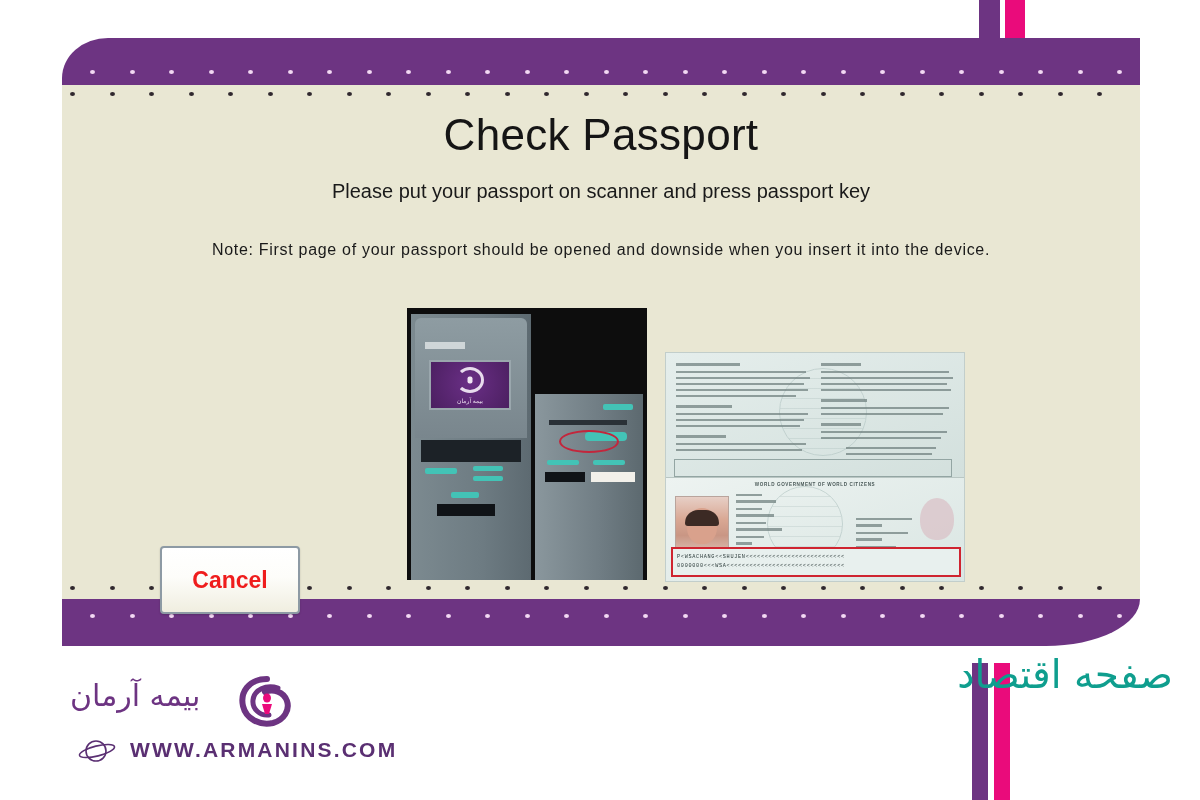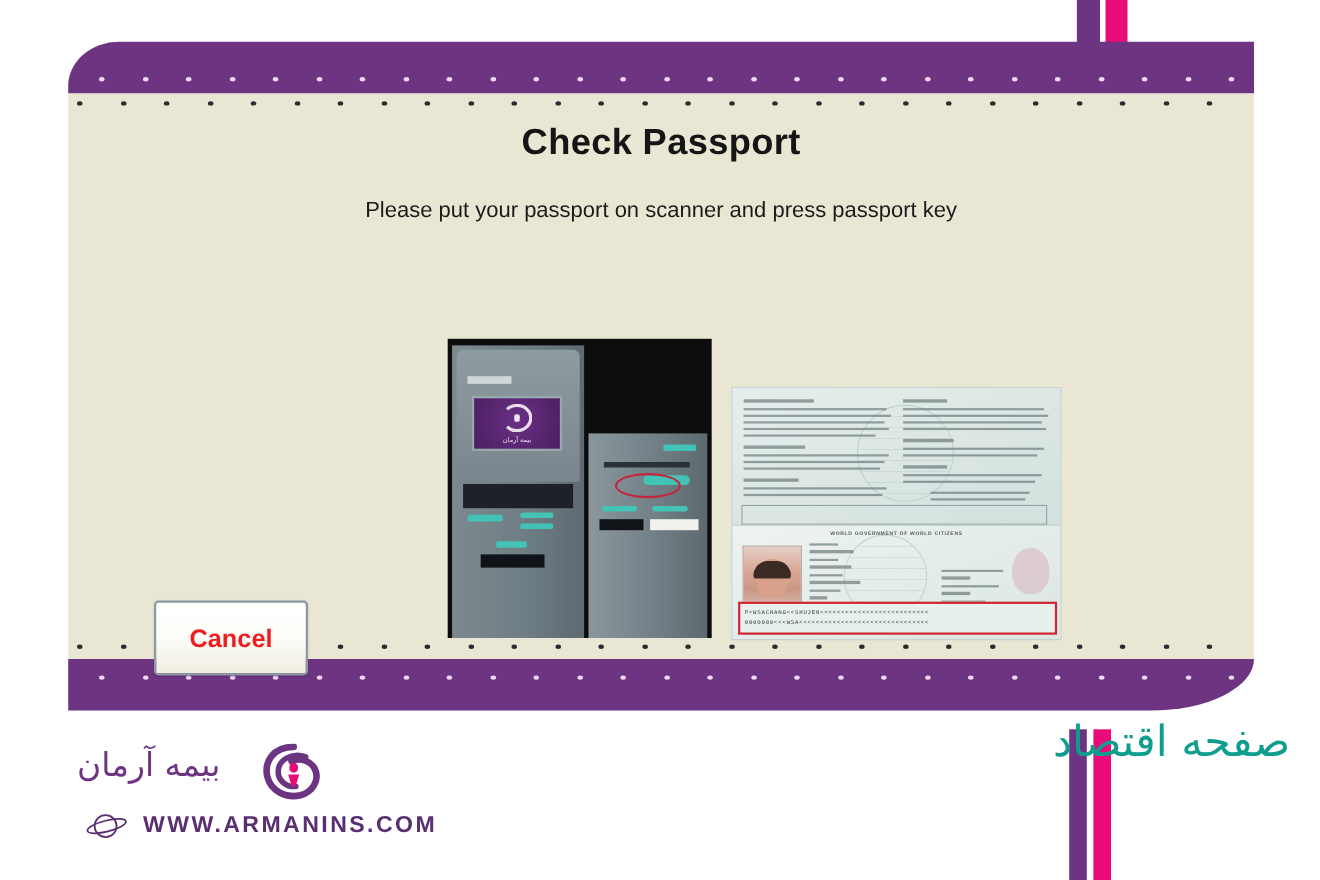--- a/index.html
+++ b/index.html
@@ -95,22 +95,22 @@
   .dots-cream-bot   { top: 548px; }
   .dots-band-bot    { top: 576px; }
 
   
   .title {
     position: absolute;
     left: 0;
     top: 72px;
     width: 100%;
     text-align: center;
-    font-size: 33px;
-    font-weight: bold;
+    font-size: 44px;
+    font-weight: normal;
     color: #151515;
     letter-spacing: 0.3px;
   }
   .subtitle {
     position: absolute;
     left: 0;
     top: 142px;
     width: 100%;
     text-align: center;
     font-size: 20px;
@@ -136,20 +136,21 @@
     border-radius: 4px;
     background: linear-gradient(to bottom, #ffffff 0%, #fdfdfa 45%, #f0eee0 100%);
     box-shadow: 0 1px 2px rgba(0,0,0,0.18);
     display: flex;
     align-items: center;
     justify-content: center;
     font-size: 23px;
     font-weight: bold;
     cursor: pointer;
     box-sizing: border-box;
+    margin-left: 20px;
   }
   .btn-cancel  { left: 78px;  top: 508px; color: #ef1d1d; }
   .btn-confirm { left: 988px; top: 504px; color: #1a8a1f; }
 
   
   .media {
     position: absolute;
     left: 345px;
     top: 270px;
     width: 556px;
@@ -501,20 +502,21 @@
         <i style="left: 857.5px;"></i>
         <i style="left: 897px;"></i>
         <i style="left: 936.5px;"></i>
         <i style="left: 976px;"></i>
         <i style="left: 1015.5px;"></i>
         <i style="left: 1055px;"></i>
       </div>
 
     <div class="title">Check Passport</div>
     <div class="subtitle">Please put your passport on scanner and press passport key</div>
+    <div class="note">Note: First page of your passport should be opened and downside when you insert it into the device.</div>
 
     <div class="media">
 
       <div class="atm">
         <div class="atm-left"></div>
         <div class="atm-hood"></div>
         <div class="atm-screen">
           <span class="ring"></span>
           <span class="dot"></span>
           <span class="lbl">بیمه آرمان</span>

